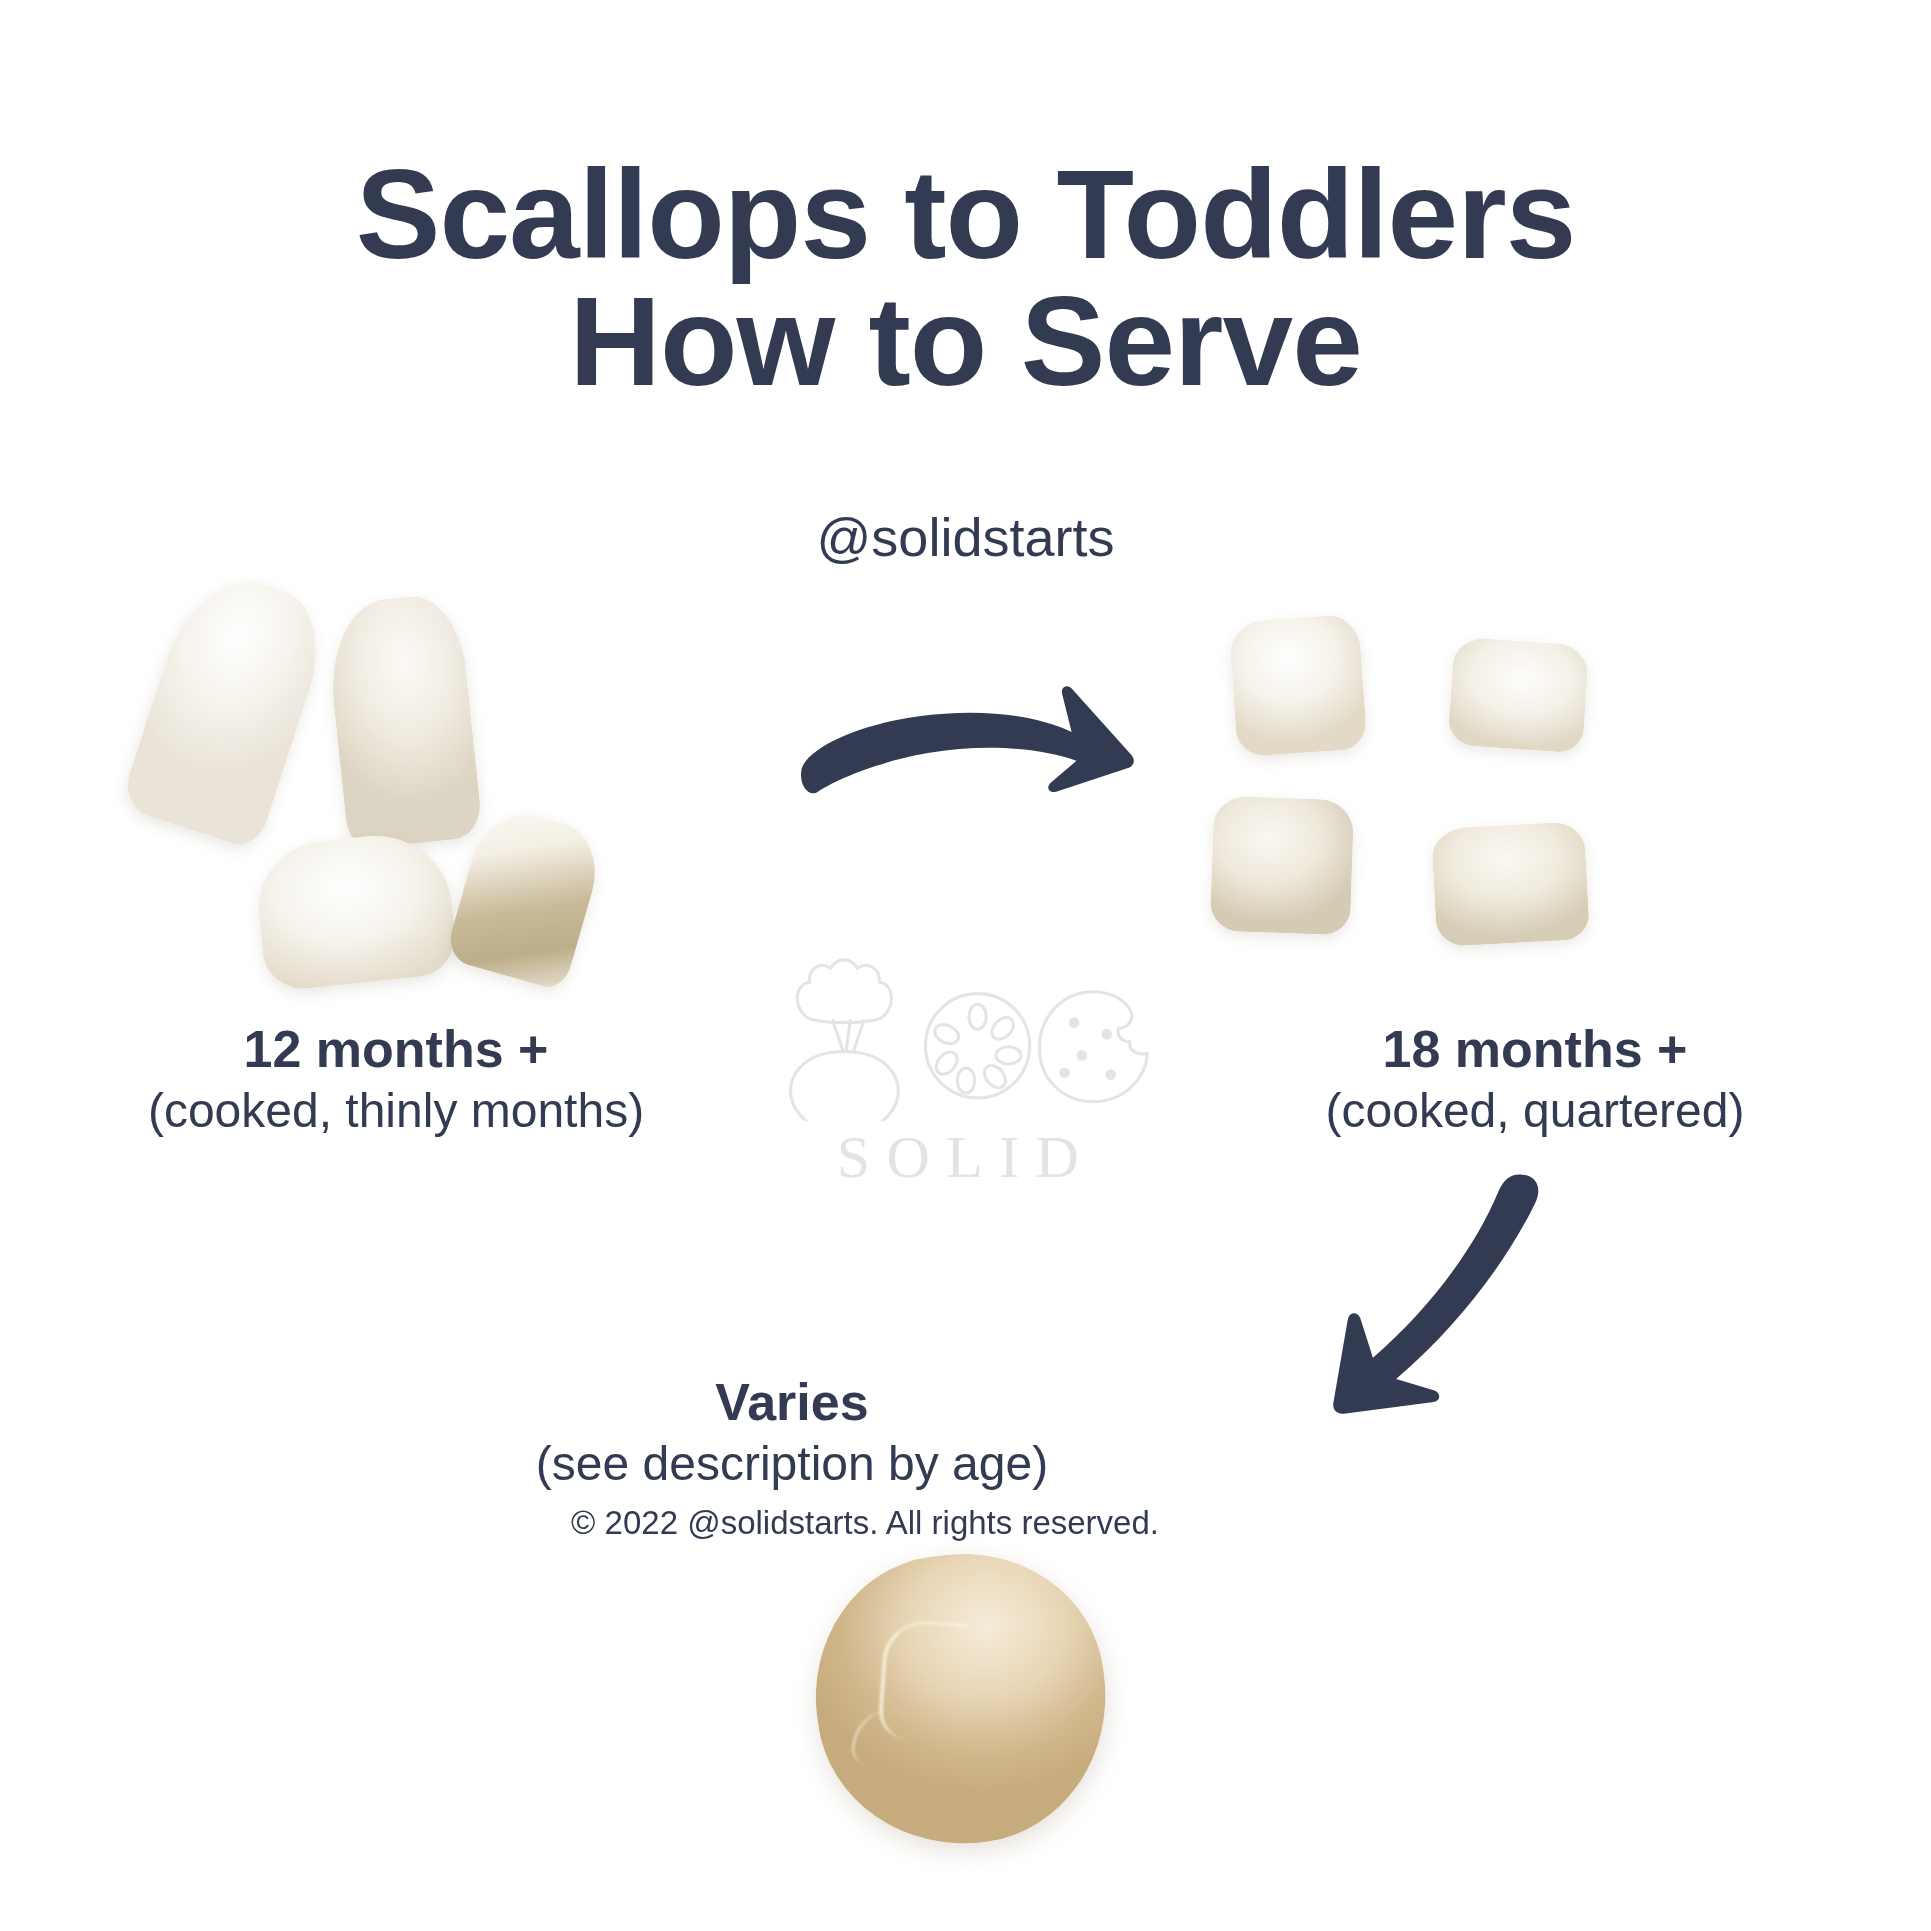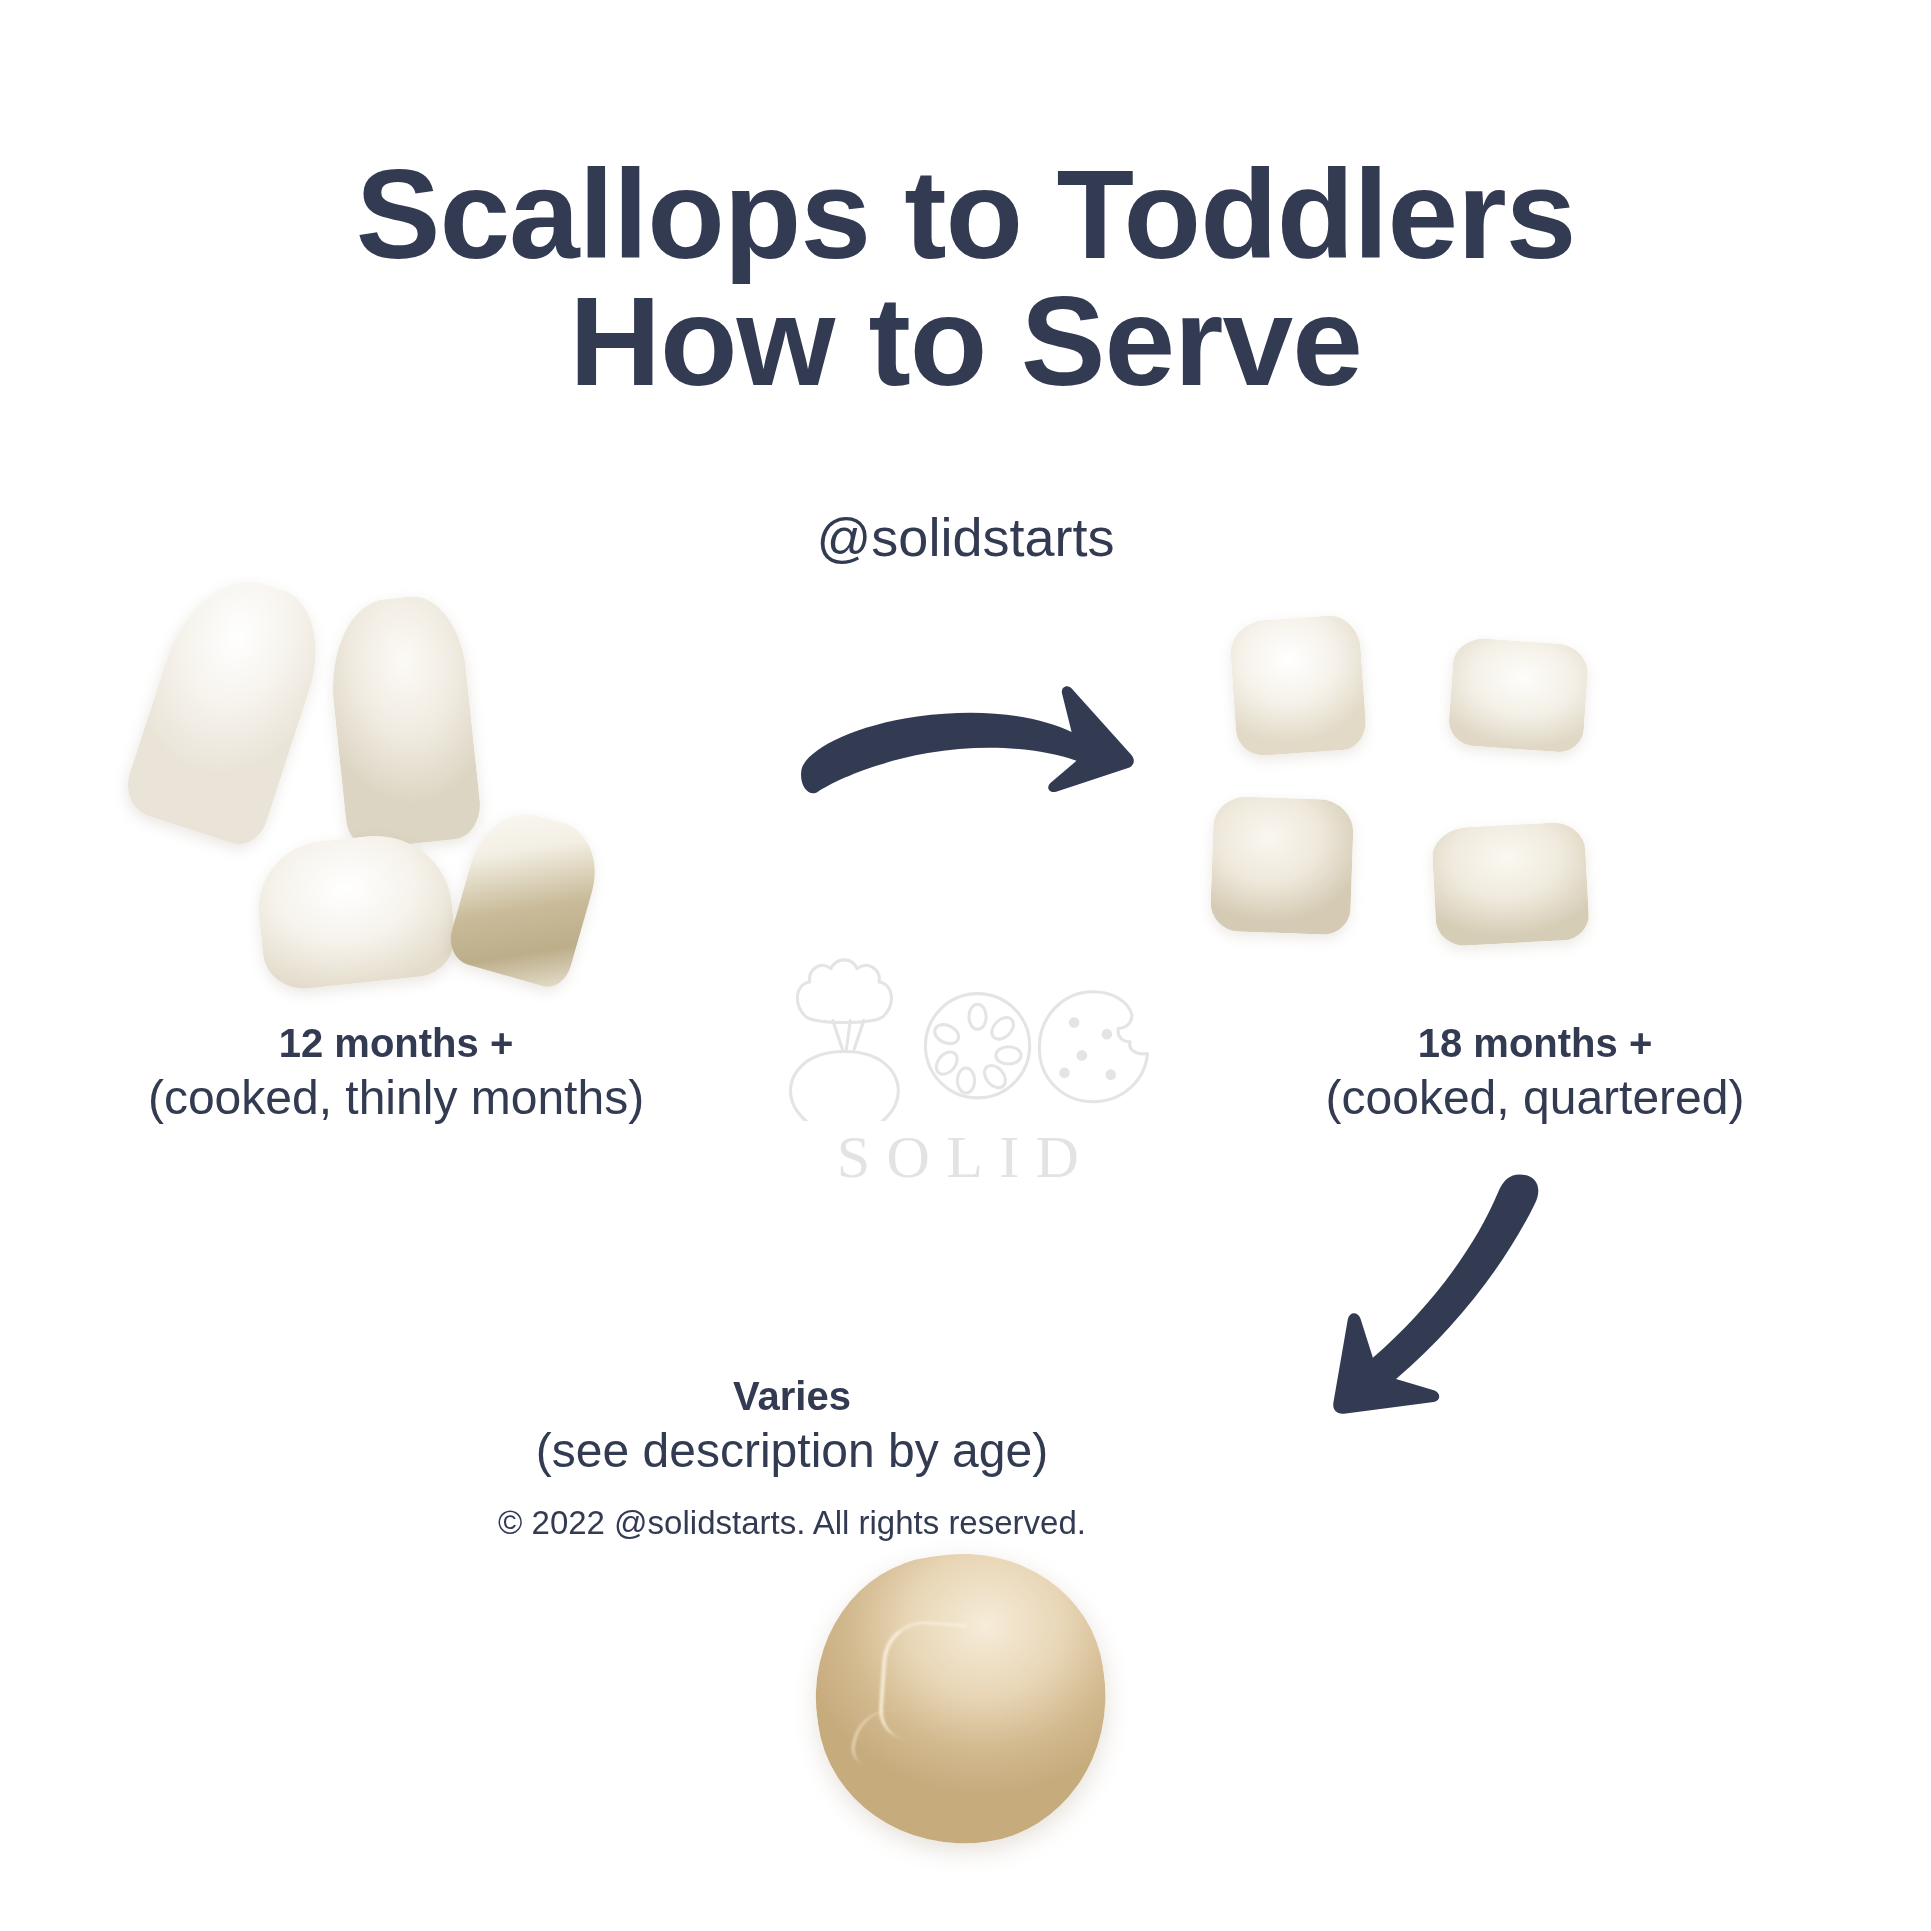--- a/index.html
+++ b/index.html
@@ -196,21 +196,21 @@
     border-left: 3.9px solid rgba(255,248,232,.5);
     border-radius: 39px 0 0 17.4px;
     transform: rotate(20deg);
     filter: blur(1.3px);
   }
 
   
   .label-block { position: absolute; text-align: center; }
   .label-main {
     font-weight: bold;
-    font-size: 40px;
+    font-size: 52px;
     color: #333b52;
     line-height: 1.06;
     white-space: nowrap;
   }
   .label-sub {
     font-size: 48px;
     color: #333b52;
     line-height: 1.18;
     margin-top: 5.8px;
     white-space: nowrap;
@@ -218,21 +218,21 @@
 
   #label-12mo  { left: 58px;  top: 1022px; width: 676px; }
   #label-18mo  { left: 1197px; top: 1022px; width: 676px; }
   #label-varies{ left: 425px;  top: 1375px; width: 734px; }
 
   .copyright {
     position: absolute;
     left: 425px;
     top: 1504px;
     width: 734px;
-    text-align: center;
+    text-align: right;
     font-size: 33px;
     color: #333b52;
     white-space: nowrap;
   }
 
   
   .arrow { position: absolute; }
   #arrow-right { left: 782px; top: 647px; width: 367px; height: 164px; }
   #arrow-down  { left: 1255px; top: 1159px; width: 367px; height: 328px; }
 </style>

